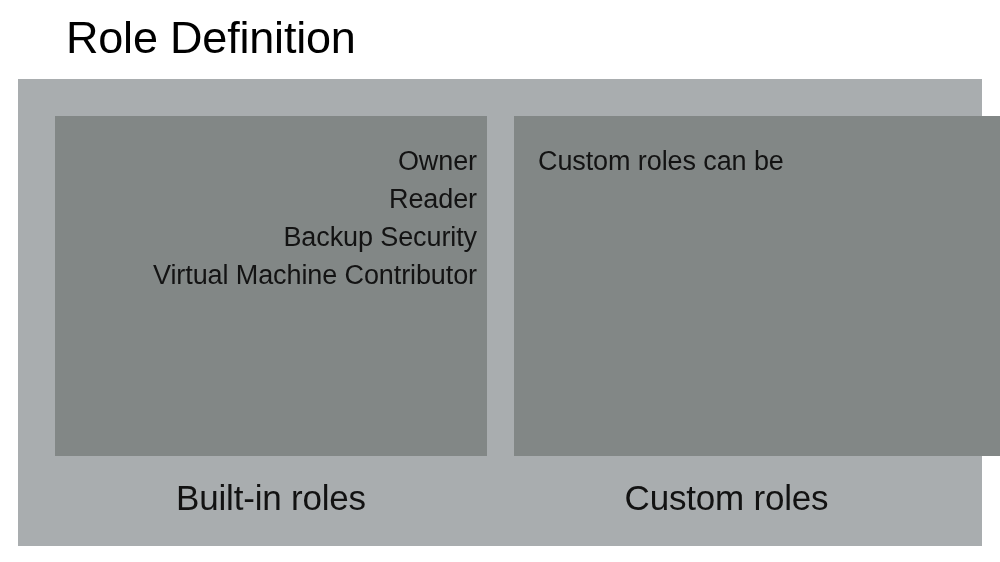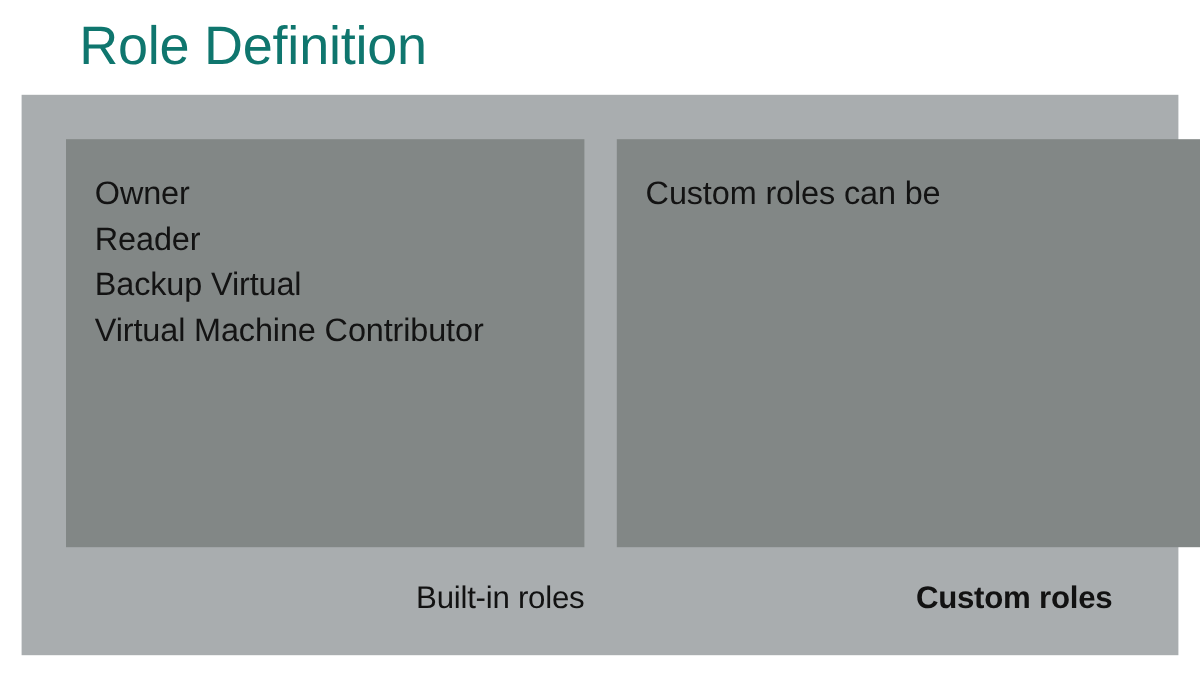--- a/index.html
+++ b/index.html
@@ -26,21 +26,21 @@
   }
 
   
   .slide-title {
     position: absolute;
     left: 66px;
     top: 12px;
     font-size: 45px;
     line-height: 52px;
     font-weight: 400;
-    color: #0f766e;
+    color: #000000;
     letter-spacing: -0.2px;
     white-space: nowrap;
   }
 
   
   .outer-panel {
     position: absolute;
     left: 18px;
     top: 79px;
     width: 964px;
@@ -51,20 +51,21 @@
   
   .inner-box {
     position: absolute;
     top: 37px;
     height: 340px;
     background: #828786;
   }
   .inner-box.left {
     left: 37px;
     width: 432px;
+    text-align: right;
   }
   .inner-box.right {
     left: 496px;
     width: 508px;
   }
 
   .box-text {
     position: absolute;
     left: 24px;
     top: 26px;
@@ -80,51 +81,50 @@
   }
   .box-text .para-line {
     display: block;
     white-space: nowrap;
   }
 
   
   .caption {
     position: absolute;
     top: 401px;
-    font-size: 26px;
+    font-size: 35px;
     line-height: 36px;
     color: #121212;
-    text-align: right;
+    text-align: center;
     letter-spacing: -0.2px;
     white-space: nowrap;
   }
   .caption.left {
     left: 37px;
     width: 432px;
   }
   .caption.right {
-    left: 476px;
+    left: 492px;
     width: 433px;
-    font-weight: bold;
   }
 </style>
 </head>
 <body>
 
 <div class="slide">
 
   <div class="slide-title">Role Definition</div>
 
   <div class="outer-panel">
 
     <div class="inner-box left">
       <div class="box-text">
         <span class="role-line">Owner</span>
         <span class="role-line">Reader</span>
-        <span class="role-line">Backup Virtual</span>
+        <span class="role-line">Backup Security</span>
         <span class="role-line">Virtual Machine Contributor</span>
       </div>
     </div>
 
     <div class="inner-box right">
       <div class="box-text">
         <span class="para-line">Custom roles can be</span>
       </div>
     </div>
 

